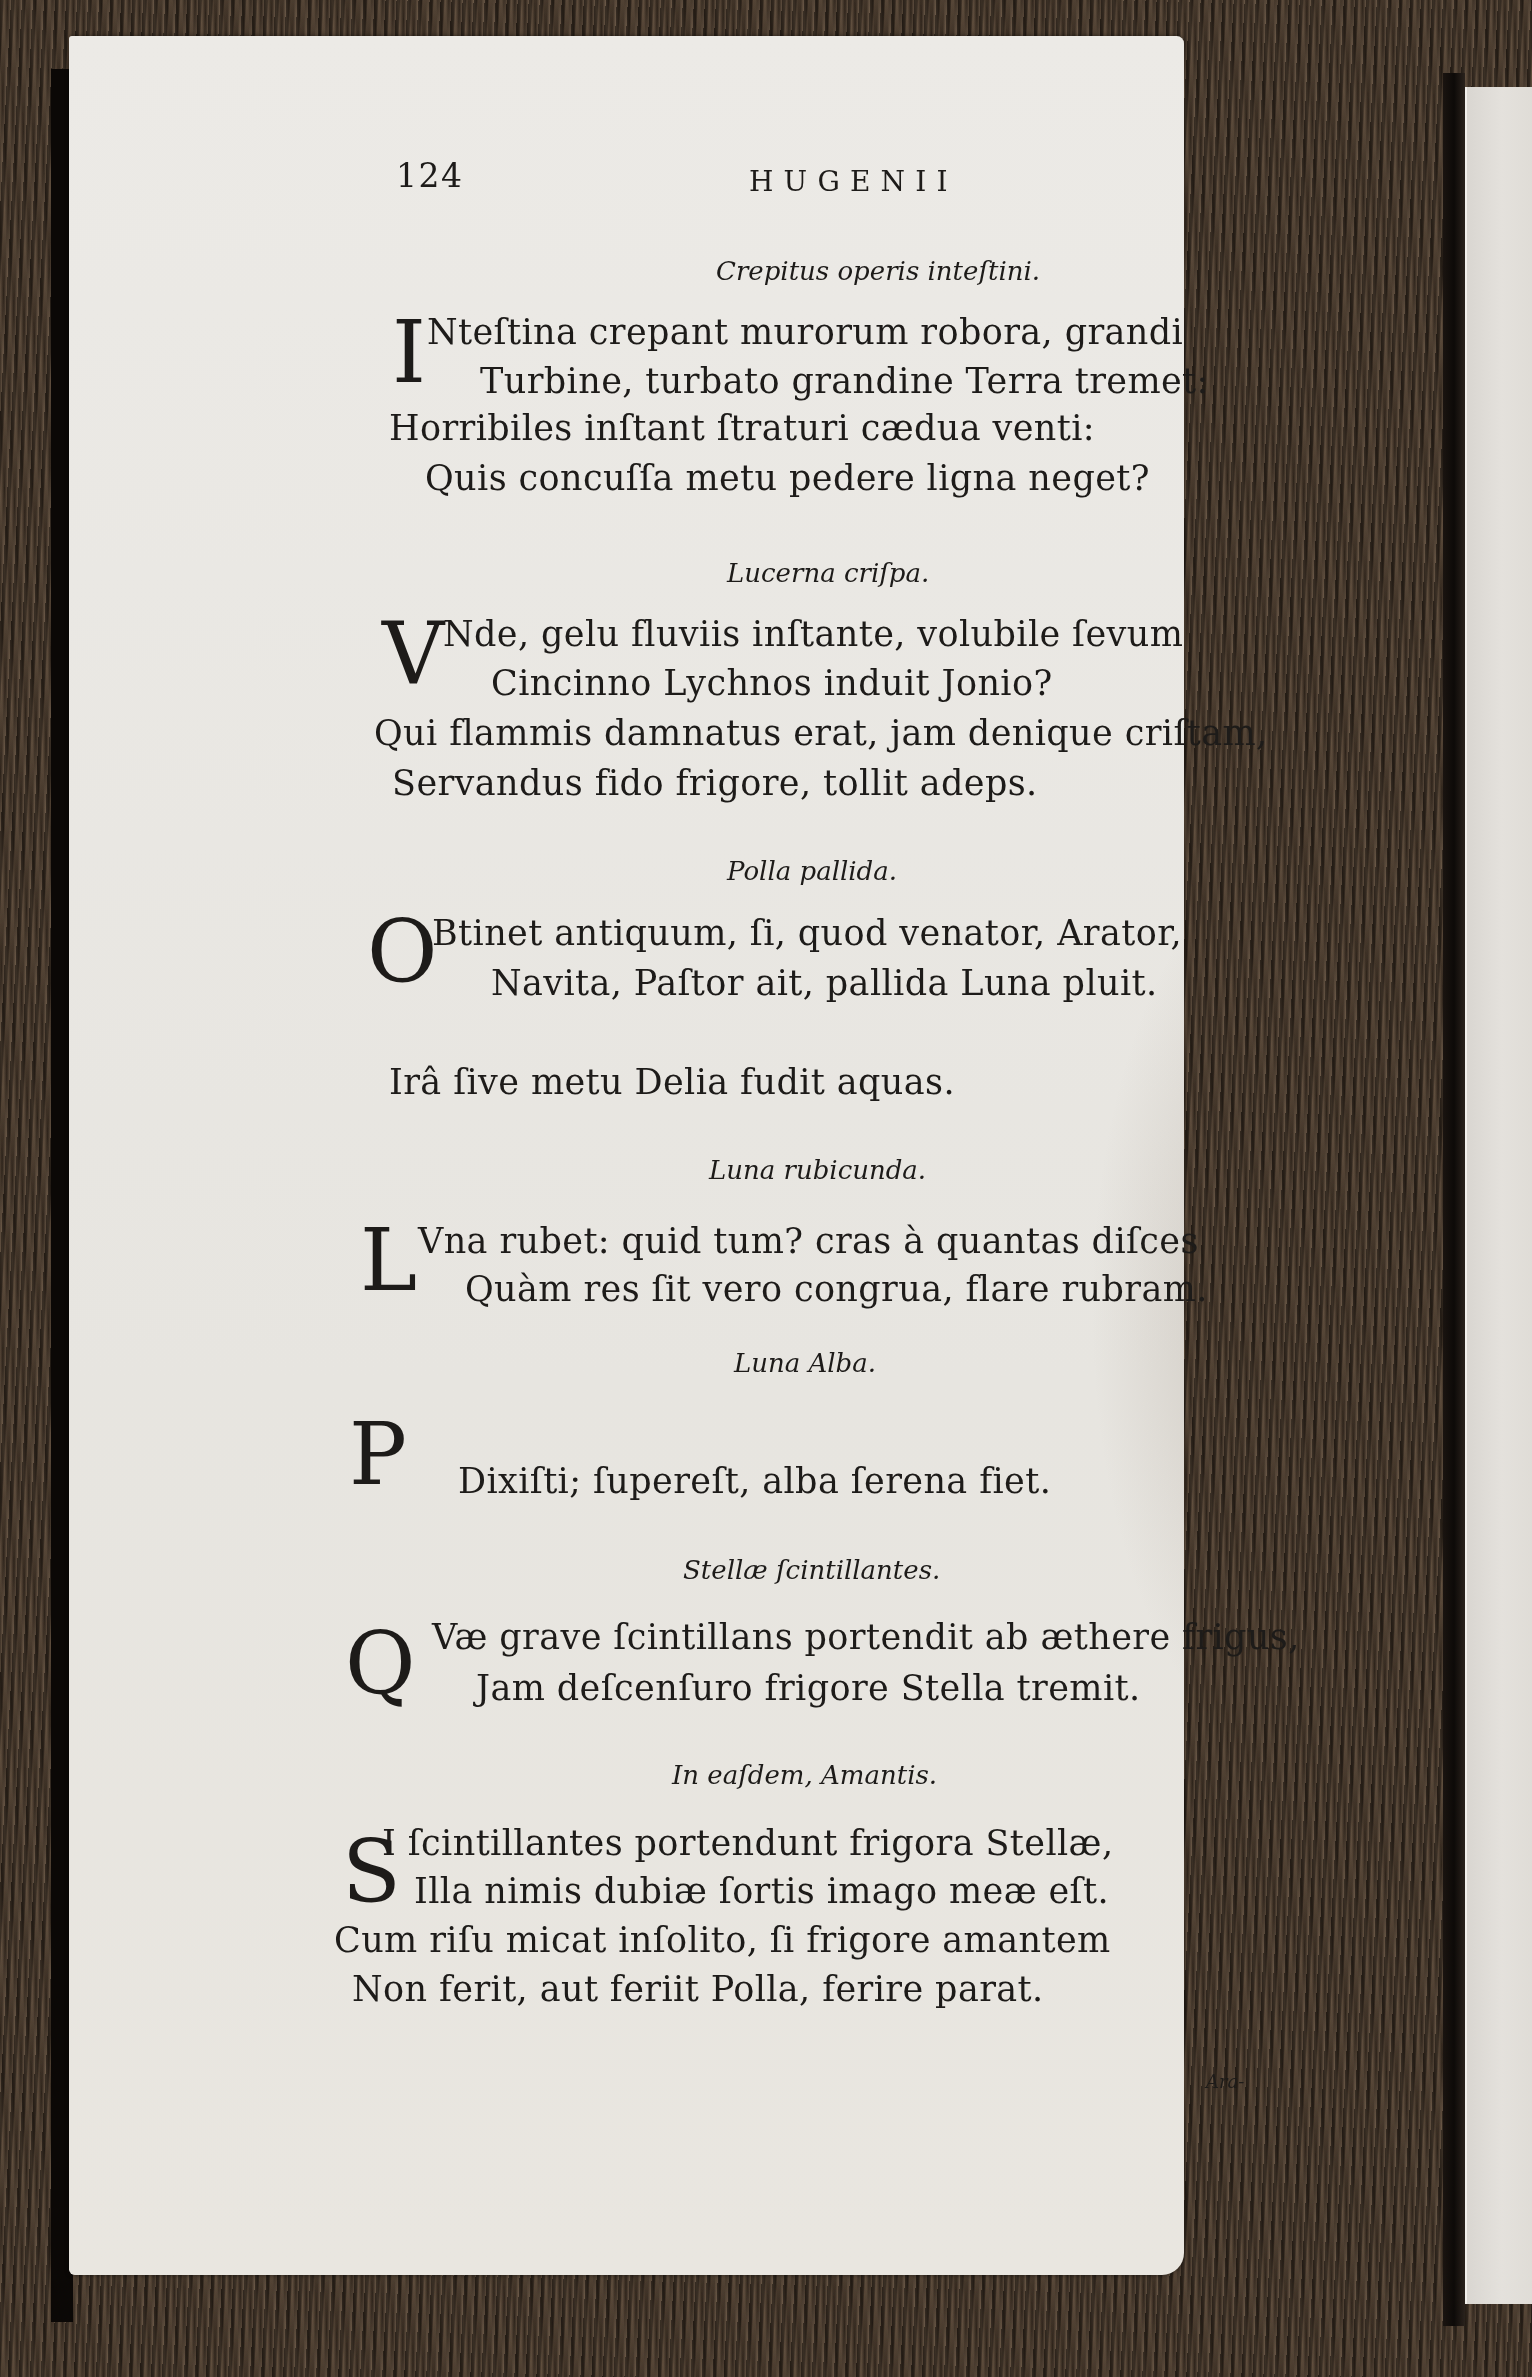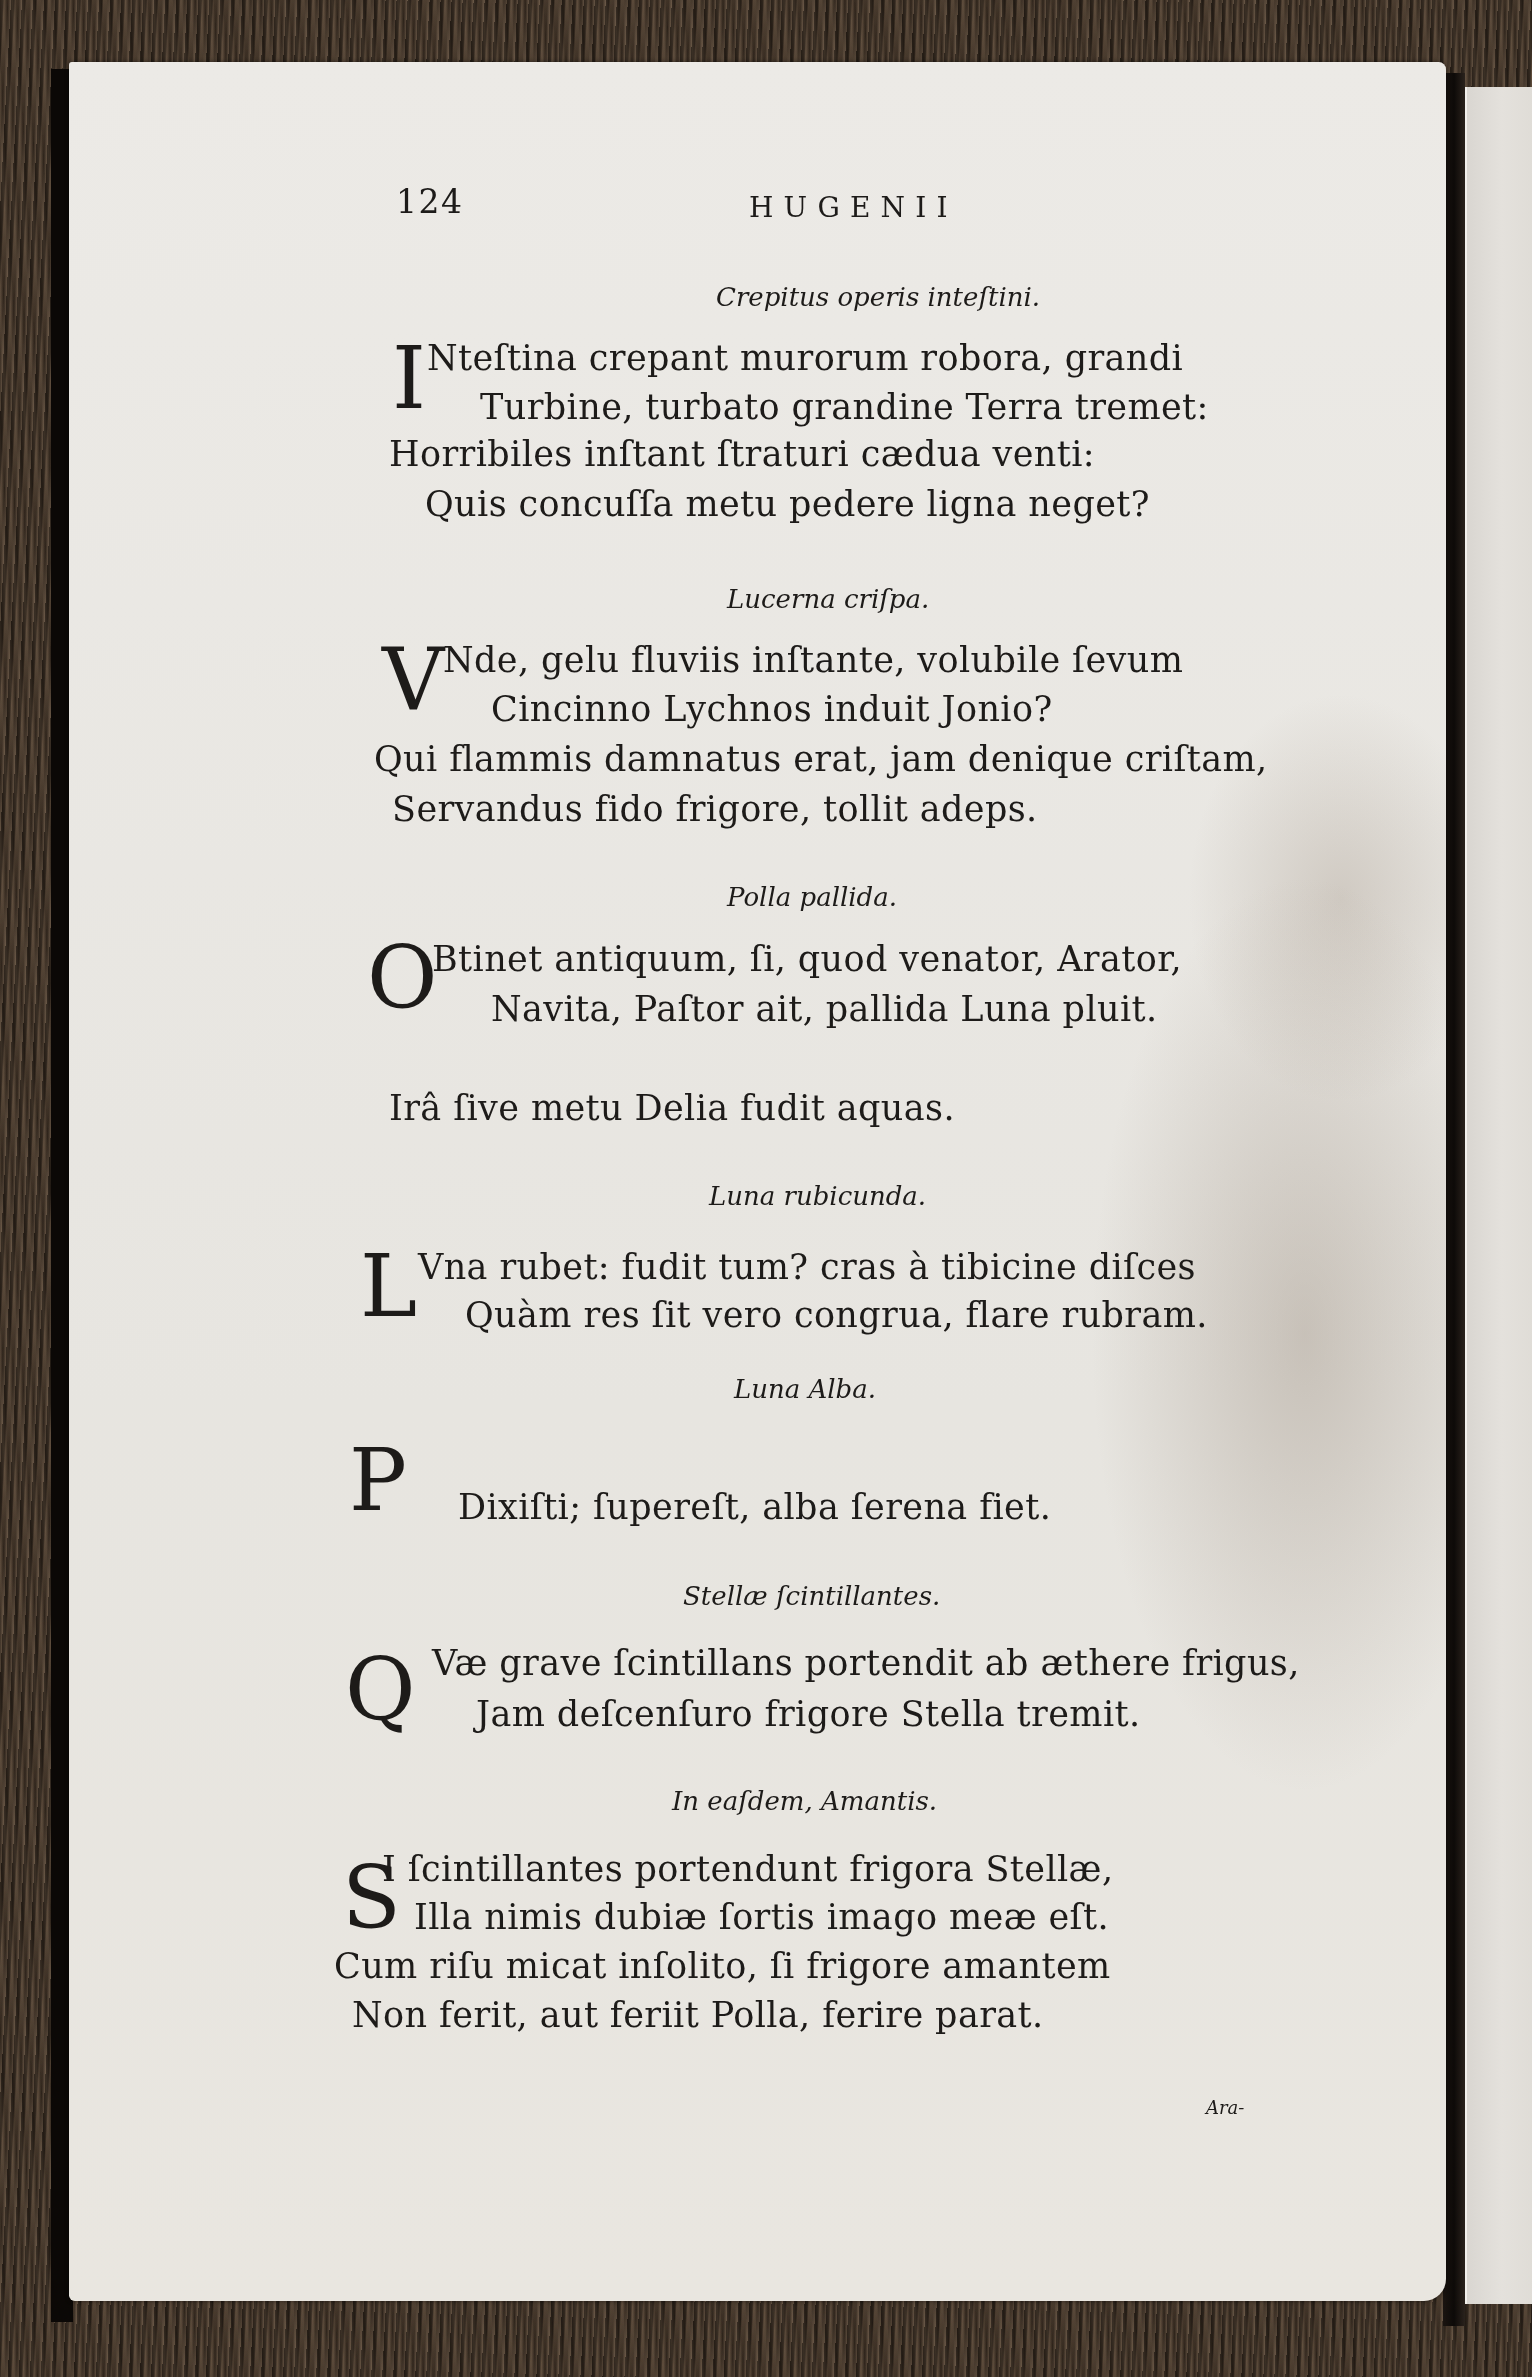--- a/index.html
+++ b/index.html
@@ -10,21 +10,21 @@
       repeating-linear-gradient(87deg, rgba(30,22,15,0.6) 0px, rgba(90,75,60,0.4) 5.1px, rgba(25,18,12,0.6) 9.4px),
       #5a4838;
     font-family: "DejaVu Serif", "Liberation Serif", serif;
     color:#1d1b19;
   }
   .shadow-left {
     position:absolute; left:51px; top:69px; width:22px; height:2253px;
     background:#0b0806;
   }
   .page {
-    position:absolute; left:69px; top:62px; width:1377px; height:2239px;
+    position:absolute; left:69px; top:36px; width:1115px; height:2239px;
     background:
       radial-gradient(ellipse 305px 654px at 1236px 1272px, rgba(140,125,110,0.35), rgba(0,0,0,0) 70%),
       radial-gradient(ellipse 218px 291px at 1272px 836px, rgba(150,135,120,0.3), rgba(0,0,0,0) 70%),
       linear-gradient(180deg, #eceae6 0%, #e7e5e0 60%, #e9e6e0 100%);
     border-radius: 2.9px 7.3px 22px 5.8px;
     box-shadow: 0 0 4.4px rgba(0,0,0,0.5);
   }
   .page-right {
     position:absolute; left:1465px; top:87px; width:87px; height:2217px;
     background: linear-gradient(90deg, #d9d6d1 0%, #e4e1dc 40%, #dcd9d3 100%);
@@ -69,21 +69,21 @@
   <div class="abs verse" style="left:323px; top:727px;">Servandus fido frigore, tollit adeps.</div>
 
   <div class="abs title" style="left:658px; top:820px;">Polla pallida.</div>
   <div class="abs dropcap" style="left:298px; top:872px;">O</div>
   <div class="abs verse" style="left:363px; top:877px;">Btinet antiquum, ſi, quod venator, Arator,</div>
   <div class="abs verse" style="left:422px; top:927px;">Navita, Paſtor ait, pallida Luna pluit.</div>
   <div class="abs verse" style="left:320px; top:1026px;">Irâ ſive metu Delia fudit aquas.</div>
 
   <div class="abs title" style="left:640px; top:1119px;">Luna rubicunda.</div>
   <div class="abs dropcap" style="left:291px; top:1181px;">L</div>
-  <div class="abs verse" style="left:349px; top:1185px;">Vna rubet: fudit tum? cras à tibicine diſces</div>
+  <div class="abs verse" style="left:349px; top:1185px;">Vna rubet: quid tum? cras à quantas diſces</div>
   <div class="abs verse" style="left:396px; top:1233px;">Quàm res ſit vero congrua, flare rubram.</div>
 
   <div class="abs title" style="left:665px; top:1312px;">Luna Alba.</div>
   <div class="abs dropcap" style="left:280px; top:1375px;">P</div>
   <div class="abs verse" style="left:389px; top:1425px;">Dixiſti; ſupereſt, alba ſerena fiet.</div>
 
   <div class="abs title" style="left:614px; top:1519px;text-align:right;">Stellæ ſcintillantes.</div>
   <div class="abs dropcap" style="left:276px; top:1584px;">Q</div>
   <div class="abs verse" style="left:363px; top:1581px;">Væ grave ſcintillans portendit ab æthere frigus,</div>
   <div class="abs verse" style="left:407px; top:1632px;">Jam deſcenſuro frigore Stella tremit.</div>

